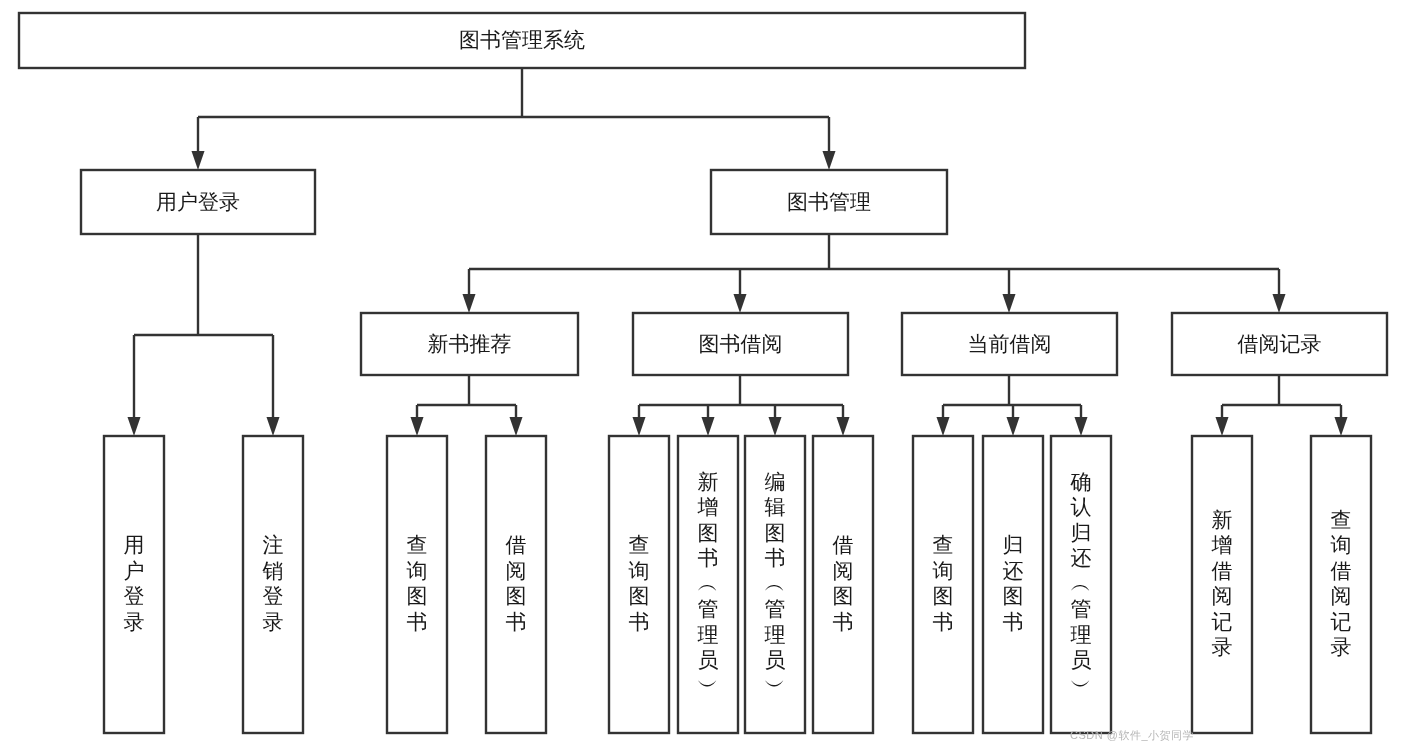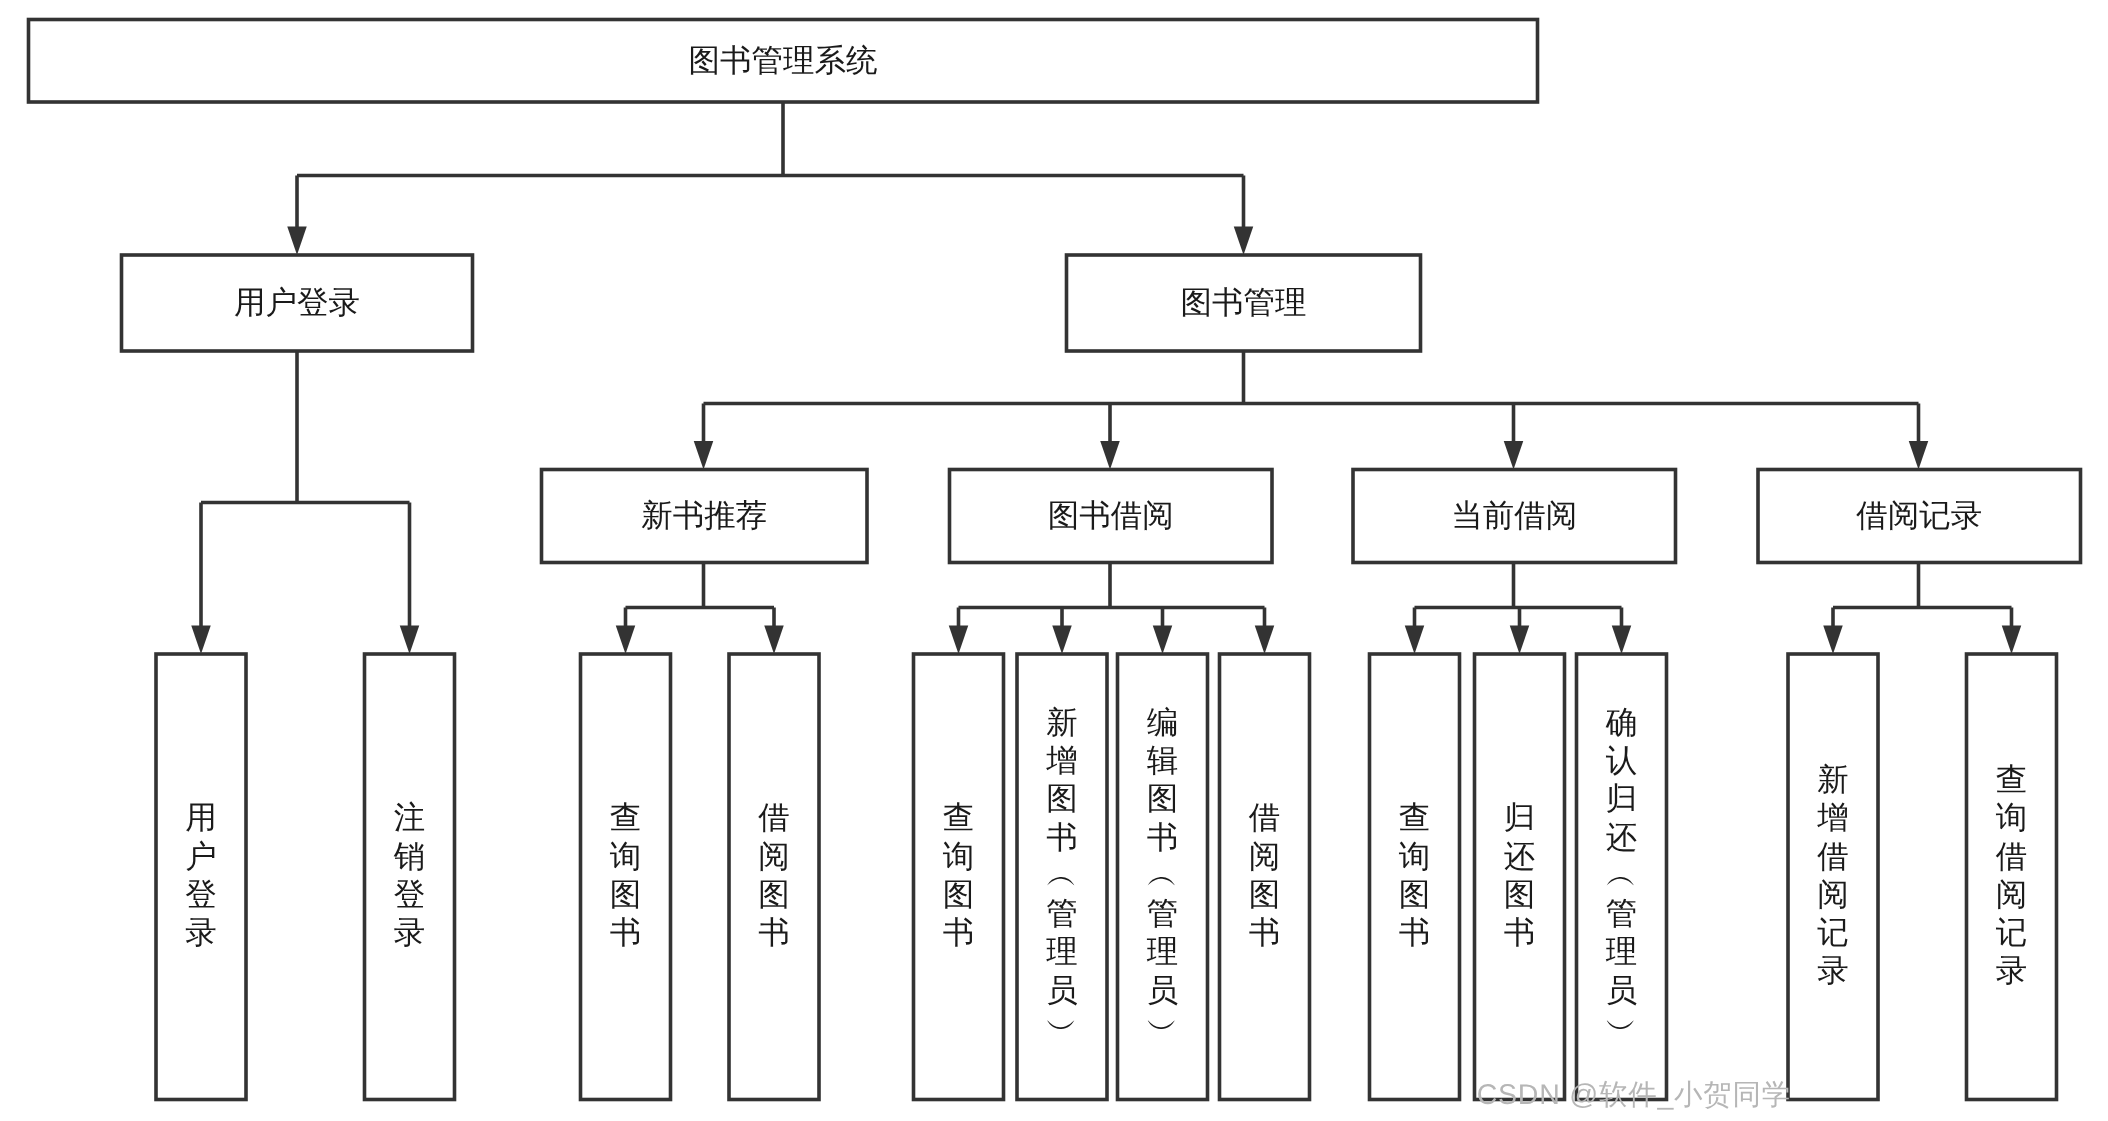--- a/index.html
+++ b/index.html
@@ -52,21 +52,21 @@
     font-family: "Liberation Sans", "DejaVu Sans", sans-serif;
     font-size: 21px;
     fill: #1a1a1a;
     text-anchor: middle;
   }
   .watermark {
     position: absolute;
     right: 8px;
     bottom: 4px;
     font-family: "Liberation Sans", "DejaVu Sans", sans-serif;
-    font-size: 19px;
+    font-size: 11px;
     color: #b6b6b6;
     letter-spacing: 0.5px;
     white-space: nowrap;
     pointer-events: none;
   }
 </style>
 </head>
 <body>
 
 <div id="diagram-root">

